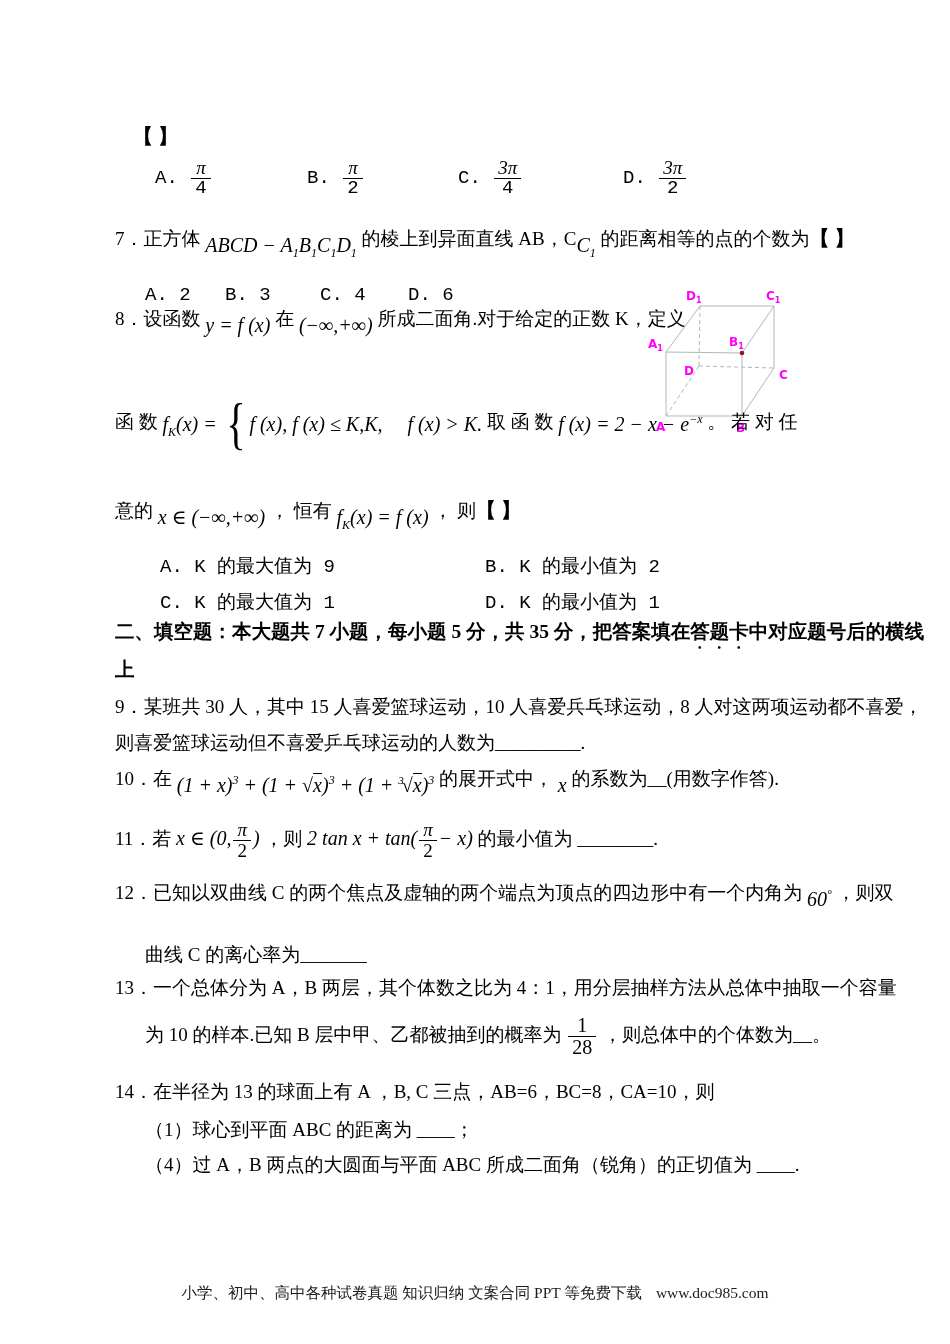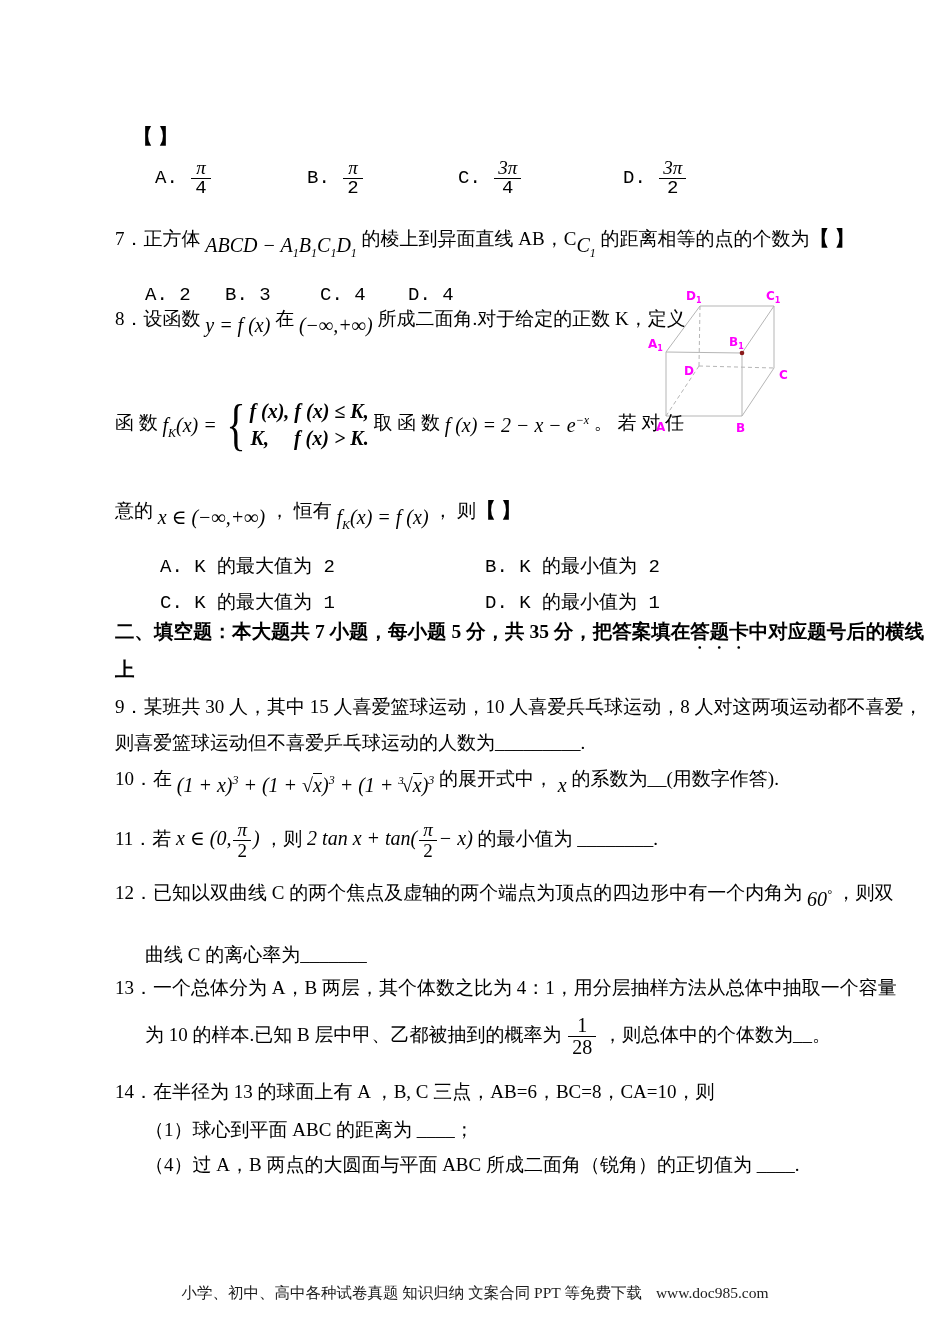--- a/index.html
+++ b/index.html
@@ -13,21 +13,21 @@
   .low{position:relative;top:7px;display:inline-block;}
   sub{font-size:12px;line-height:0;}
   sup{font-size:12px;line-height:0;}
   .frac{display:inline-block;vertical-align:middle;text-align:center;line-height:1.05;margin:0 2px;}
   .frac .fnum{display:block;padding:0 4px;font-size:19px;}
   .frac .fden{display:block;border-top:1.6px solid #000;padding:0 4px;font-size:19px;}
   .opt{display:inline-block;vertical-align:middle;}
   .piecewise{display:inline-flex;align-items:center;vertical-align:middle;}
   .brace{font-size:58px;font-weight:200;font-family:"Liberation Serif",serif;line-height:0.9;
          transform:scaleX(.7);display:inline-block;}
-  .cases{display:inline-flex;flex-direction:column;text-align:right;font-weight:bold;}
+  .cases{display:inline-flex;flex-direction:row;text-align:center;}
   .case{line-height:27px;}
   .radarg{border-top:1.3px solid #000;font-style:italic;}
   .rootidx{font-size:11px;margin-right:-2px;}
   .emph{-webkit-text-emphasis:filled dot;-webkit-text-emphasis-position:under right;
         text-emphasis:filled dot;text-emphasis-position:under right;}
   .footer{position:absolute;left:0;top:1243px;width:950px;text-align:center;font-size:15.5px;color:#1c1c1c;
           font-family:"Liberation Serif","DejaVu Serif",serif;margin-top:40px;}
   .footer .site{margin-left:14px;font-family:"Liberation Serif",serif;}
   .cube{position:absolute;left:646px;top:282px;}
   .cube text{font-family:"DejaVu Sans","Liberation Sans",sans-serif;font-weight:bold;font-size:12px;}
@@ -48,21 +48,21 @@
   </div>
 
   <div class="row cn" style="left:115px;top:226px">
     <span>7．</span><span>正方体</span>
     <span class="m low"><span>ABCD − A</span><sub>1</sub><span>B</span><sub>1</sub><span>C</span><sub>1</sub><span>D</span><sub>1</sub></span>
     <span>的棱上到异面直线 AB，C</span><span class="m low"><span>C</span><sub>1</sub></span>
     <span>的距离相等的点的个数为</span><span class="bold" style="font-size:20px">【  】</span>
   </div>
 
   <div class="row" style="left:145px;top:284px">
-    <span class="opt" style="width:80px">A. 2</span><span class="opt" style="width:95px">B. 3</span><span class="opt" style="width:88px">C.  4</span><span class="opt">D. 4</span>
+    <span class="opt" style="width:80px">A. 2</span><span class="opt" style="width:95px">B. 3</span><span class="opt" style="width:88px">C.  4</span><span class="opt">D. 6</span>
   </div>
 
   <div class="row cn" style="left:115px;top:306px">
     <span>8．</span><span>设函数</span>
     <span class="m low">y = f (x)</span>
     <span>在</span>
     <span class="m low">(−∞,+∞)</span>
     <span>所成二面角.对于给定的正数 K，定义</span>
   </div>
 
@@ -111,21 +111,21 @@
 
   <div class="row cn" style="left:115px;top:498px">
     <span>意的</span>
     <span class="m low">x ∈ (−∞,+∞)</span>
     <span>， 恒有</span>
     <span class="m low"><span>f</span><sub>K</sub><span>(x) =  f (x)</span></span>
     <span>， 则</span><span class="bold" style="font-size:20px">【  】</span>
   </div>
 
   <div class="row" style="left:160px;top:556px">
-    <span class="opt" style="width:325px">A. K 的最大值为 2</span><span class="opt">B. K 的最小值为 2</span>
+    <span class="opt" style="width:325px">A. K 的最大值为 9</span><span class="opt">B. K 的最小值为 2</span>
   </div>
   <div class="row" style="left:160px;top:592px">
     <span class="opt" style="width:325px">C. K 的最大值为 1</span><span class="opt">D. K 的最小值为 1</span>
   </div>
 
   <div class="row cn bold" style="left:115px;top:620px;font-size:19.5px">
     <span>二、填空题：本大题共 7 小题，每小题 5 分，共 35 分，把答案填在</span><span class="emph">答题卡</span><span>中对应题号后的横线</span>
   </div>
   <div class="row cn bold" style="left:115px;top:658px;font-size:19.5px">上</div>
 

